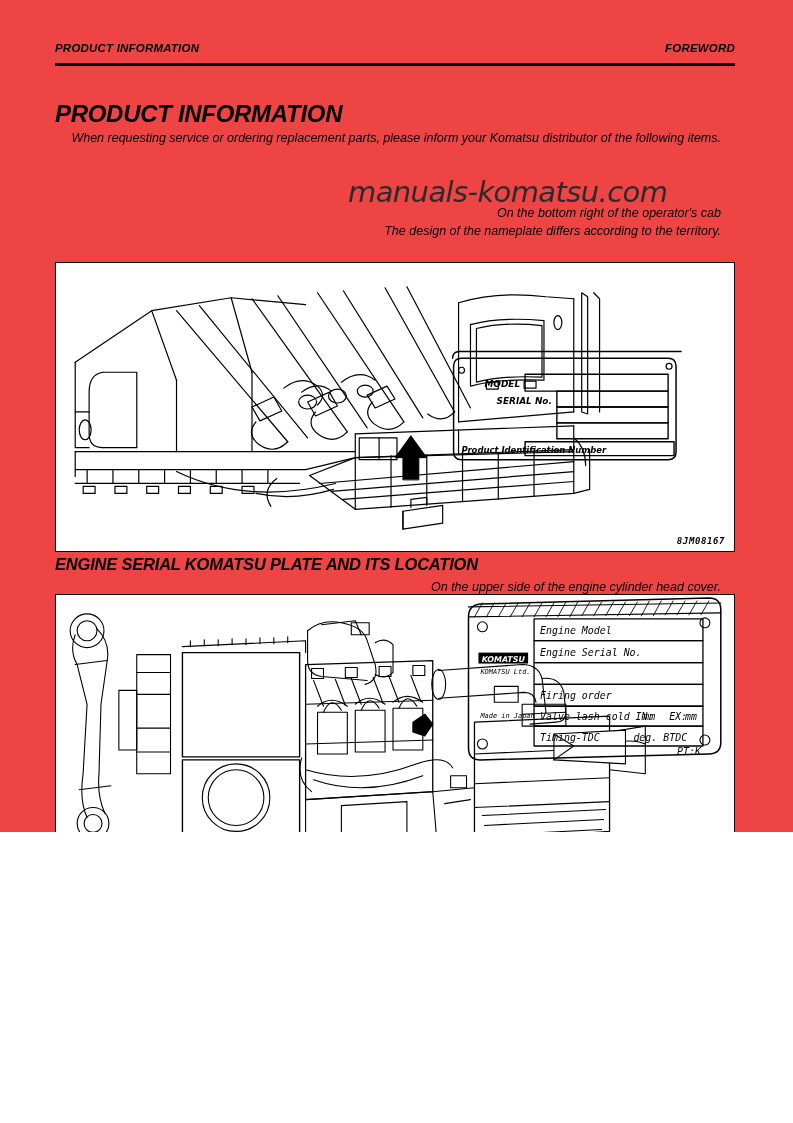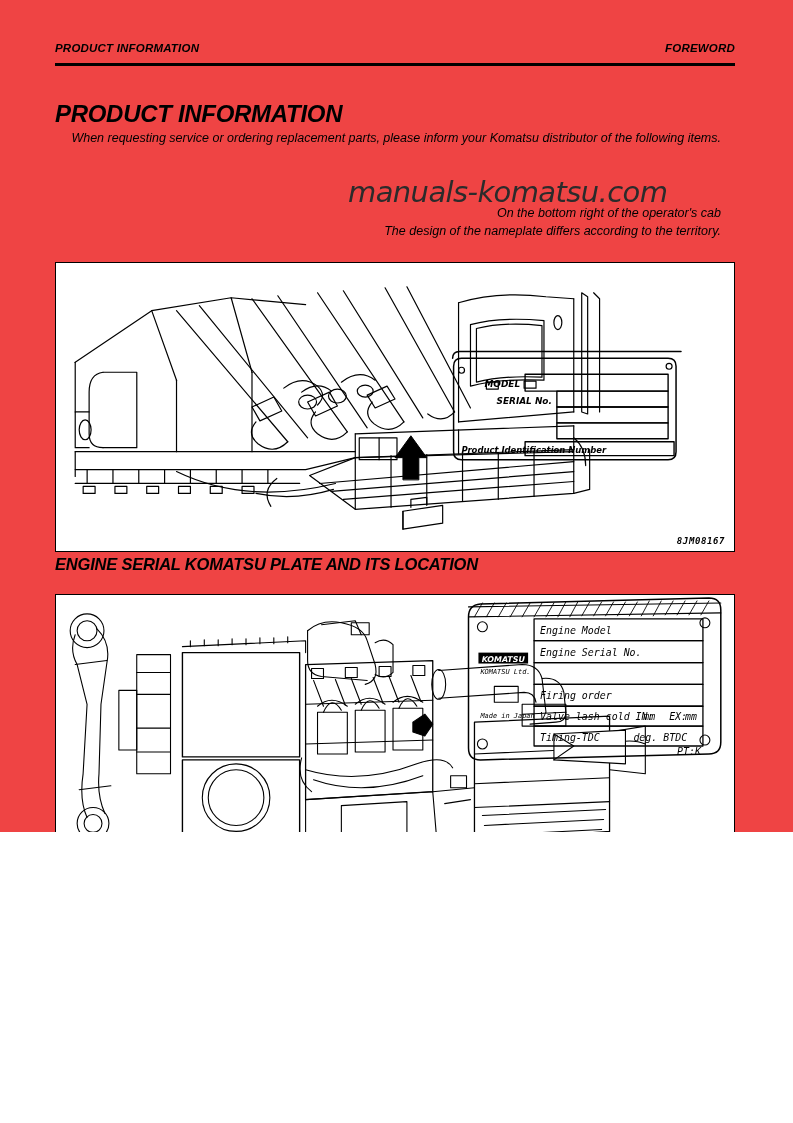--- a/index.html
+++ b/index.html
@@ -275,20 +275,21 @@
           <text x="466" y="125" text-anchor="end">MODEL</text>
           <text x="498" y="142" text-anchor="end">SERIAL No.</text>
           <text x="407" y="191" font-size="8.5">Product Identification Number</text>
         </g>
       </svg>
     </div>
     <div class="fig-code">8JM08167</div>
   </div>
 
   <div class="h2" id="engine-heading">ENGINE SERIAL KOMATSU PLATE AND ITS LOCATION</div>
+  <div class="para" id="engine-line1">On the upper side of the engine cylinder head cover.</div>
 
   <div class="figure" id="figure-engine">
     <div class="fig-art">
       <svg viewBox="0 0 680 299" xmlns="http://www.w3.org/2000/svg" fill="none" stroke="#000" stroke-width="1.1" stroke-linecap="round" stroke-linejoin="round">
 
         <path d="M18 40 q-6 16 2 30 L30 110 L26 180 q-4 26 4 44"></path>
         <path d="M40 34 q14 14 10 34 L44 110 L42 180 q-2 22 6 40"></path>
         <circle cx="30" cy="36" r="17"></circle>
         <circle cx="30" cy="36" r="10"></circle>
         <circle cx="36" cy="230" r="16"></circle>

